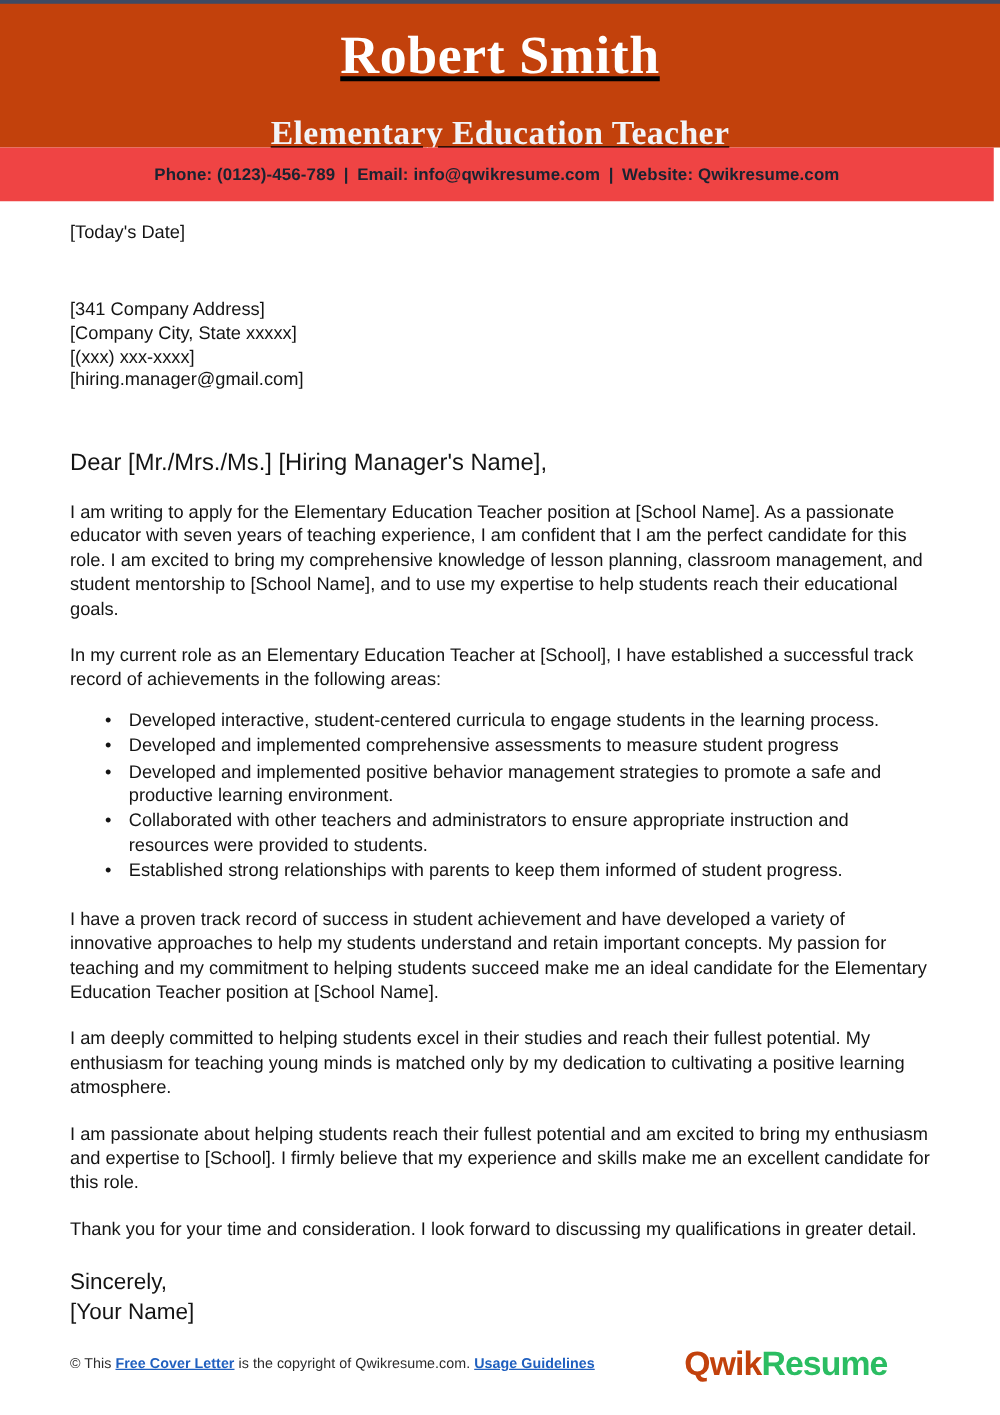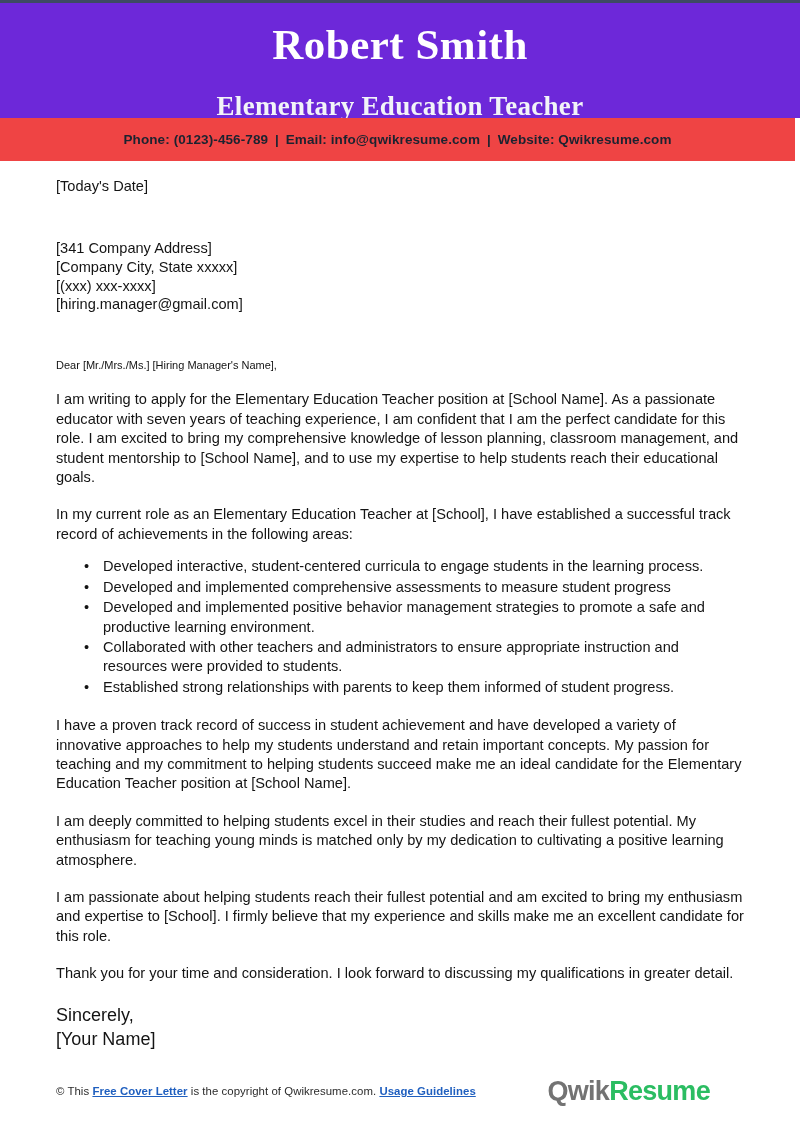--- a/index.html
+++ b/index.html
@@ -19,24 +19,25 @@
     box-sizing: border-box;
   }
 
   
   .header-band {
     position: absolute;
     top: 0;
     left: 0;
     width: 800px;
     height: 118px;
-    background: #6d28d9;
+    background: #c2410c;
     border-top: 3px solid #3d4a63;
     box-sizing: border-box;
     text-align: center;
+    text-decoration: underline;
   }
   .applicant-name {
     font-family: "Liberation Serif", "DejaVu Serif", serif;
     font-size: 43px;
     font-weight: 700;
     color: #ffffff;
     letter-spacing: 0.5px;
     line-height: 1;
     margin: 0;
     padding-top: 20px;
@@ -101,21 +102,21 @@
     margin: 0;
     padding-top: 43px;
     font-size: 14.6px;
     line-height: 1.28;
   }
   .recipient-block div { white-space: nowrap; }
 
   .salutation {
     margin: 0;
     padding-top: 44px;
-    font-size: 11px;
+    font-size: 19px;
   }
 
   p.para {
     margin: 0;
     padding-top: 18px;
     font-size: 14.6px;
     line-height: 1.33;
     text-align: left;
   }
 
@@ -171,21 +172,21 @@
     font-weight: 700;
   }
   .brand-logo {
     font-family: "Liberation Sans", sans-serif;
     font-size: 27px;
     font-weight: 700;
     letter-spacing: -0.7px;
     white-space: nowrap;
     padding-right: 6px;
   }
-  .brand-qwik { color: #737373; margin-top: 16px; }
+  .brand-qwik { color: #c2410c; margin-top: 16px; }
   .brand-resume { color: #2bbd62; }
 </style>
 </head>
 <body>
 
 <div class="page">
 
   <div class="header-band">
     <div class="applicant-name">Robert Smith</div>
     <div class="applicant-title">Elementary Education Teacher</div>

